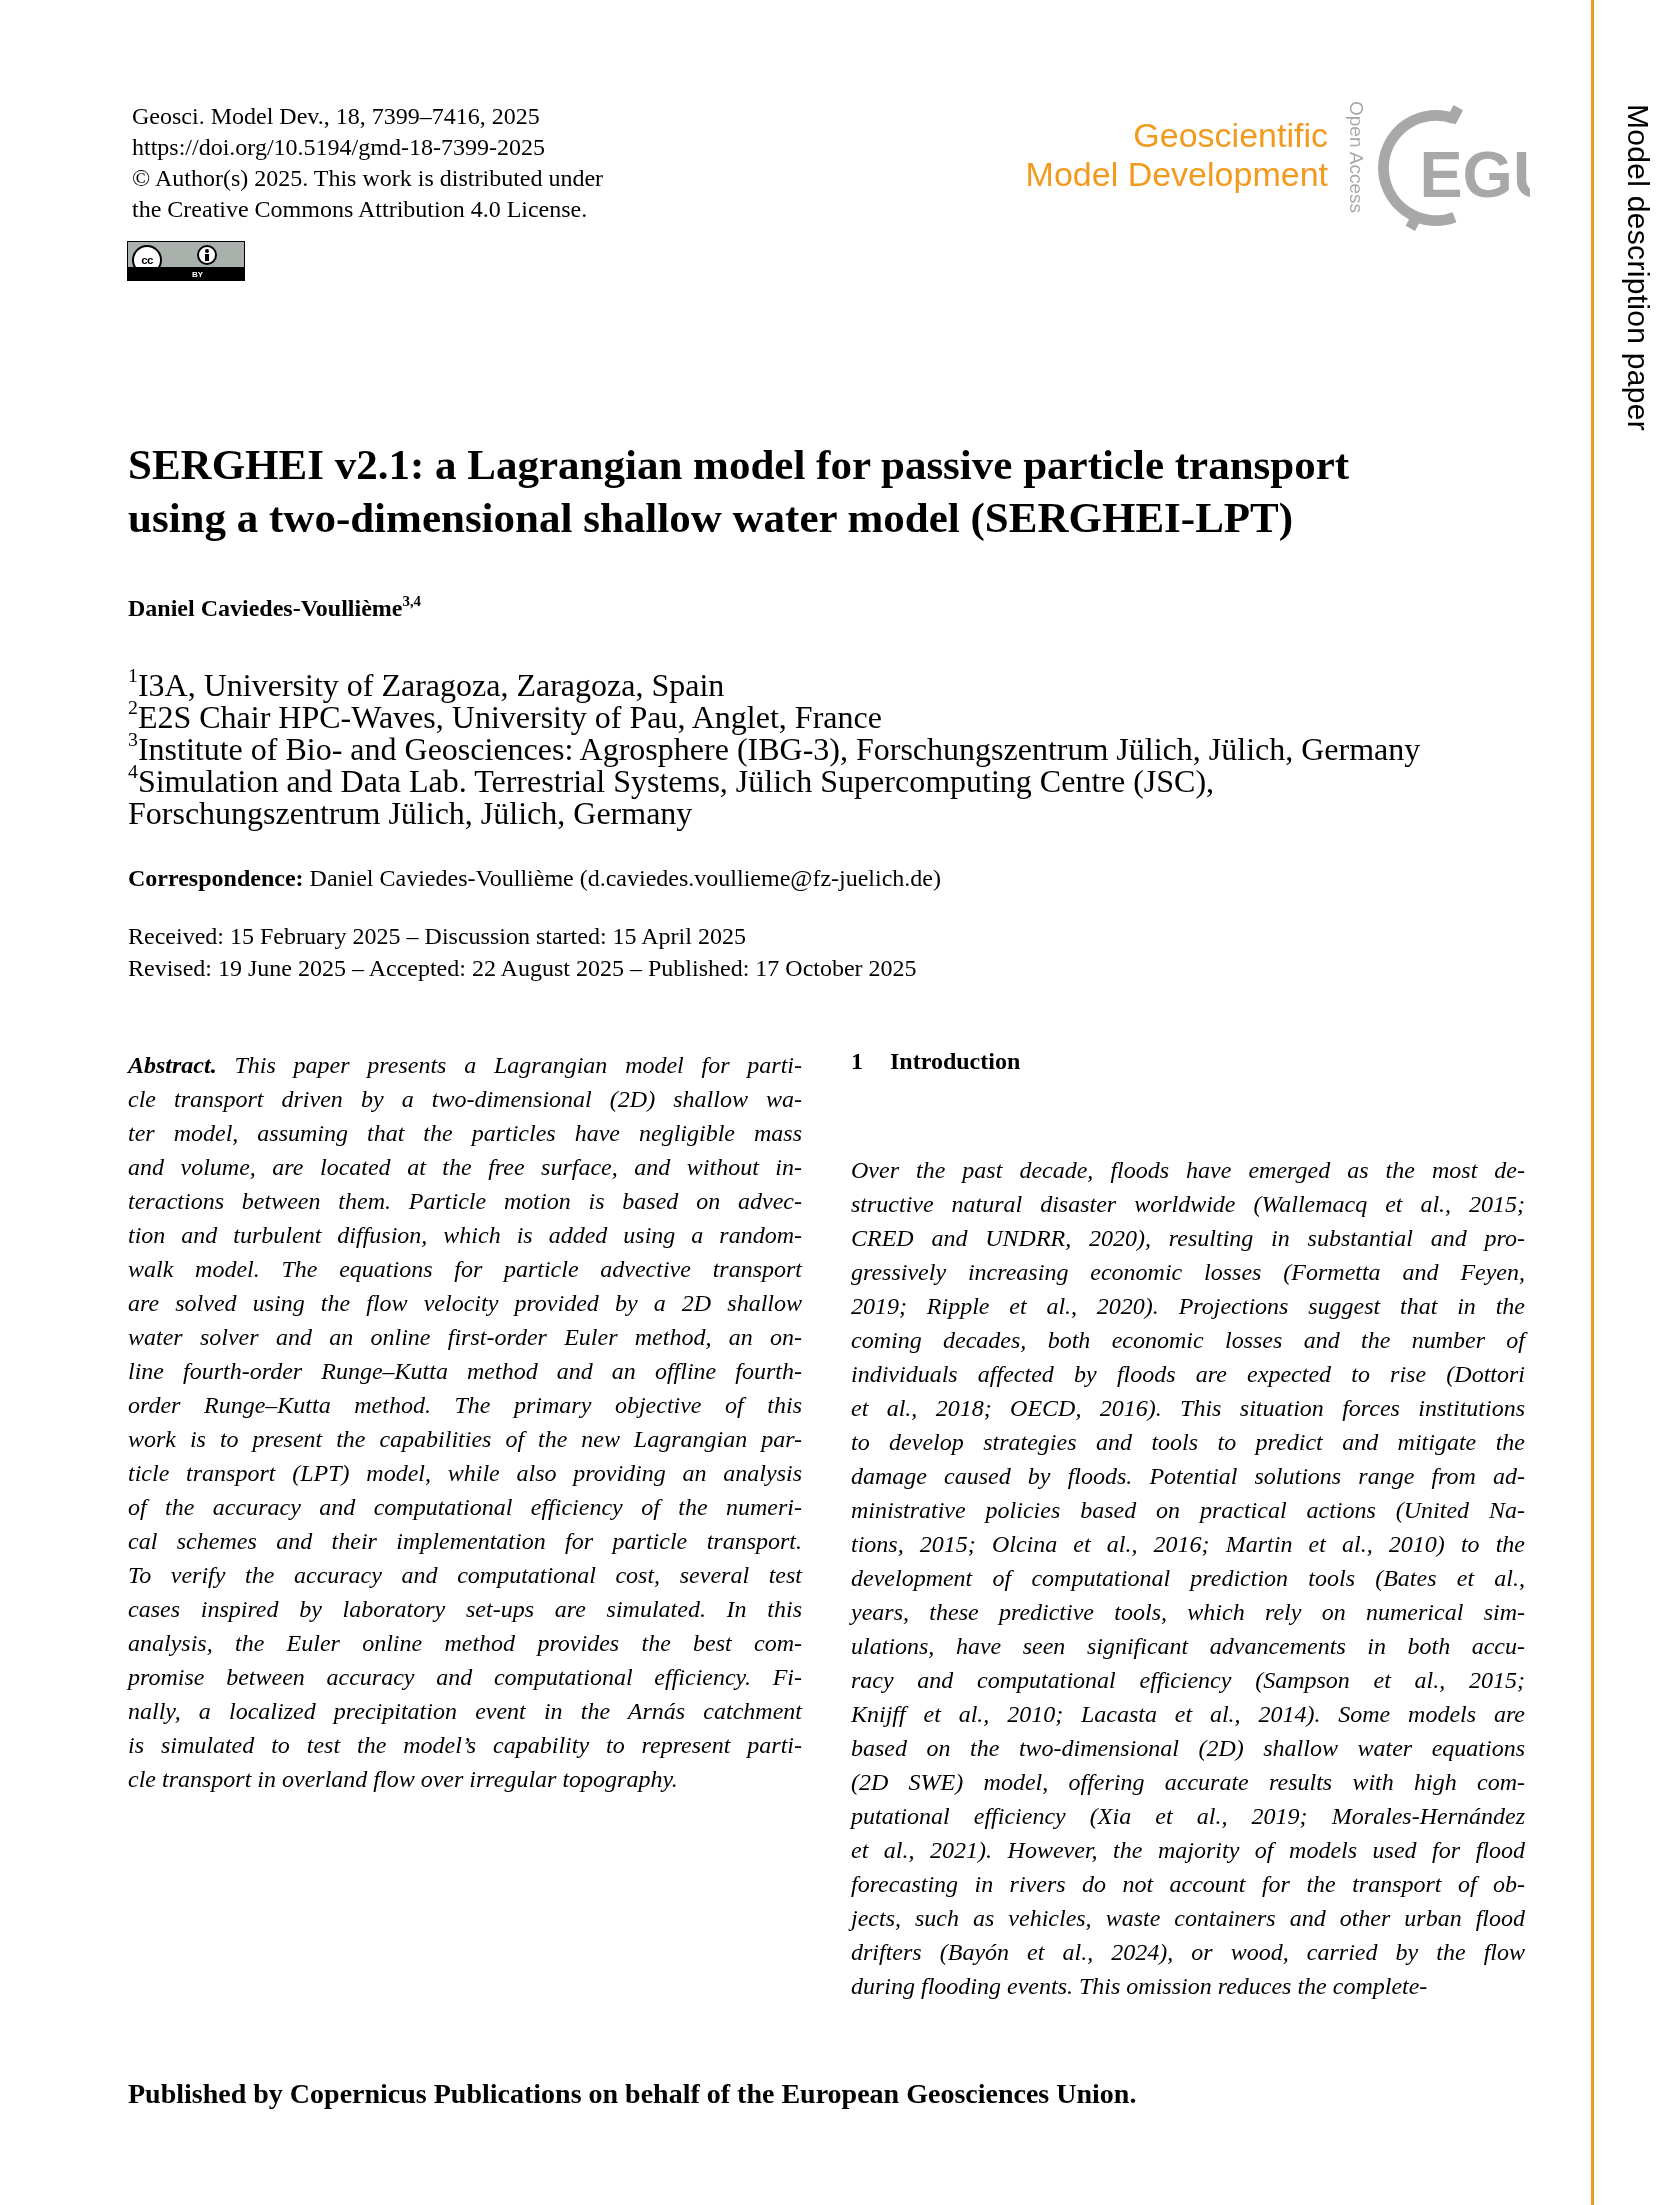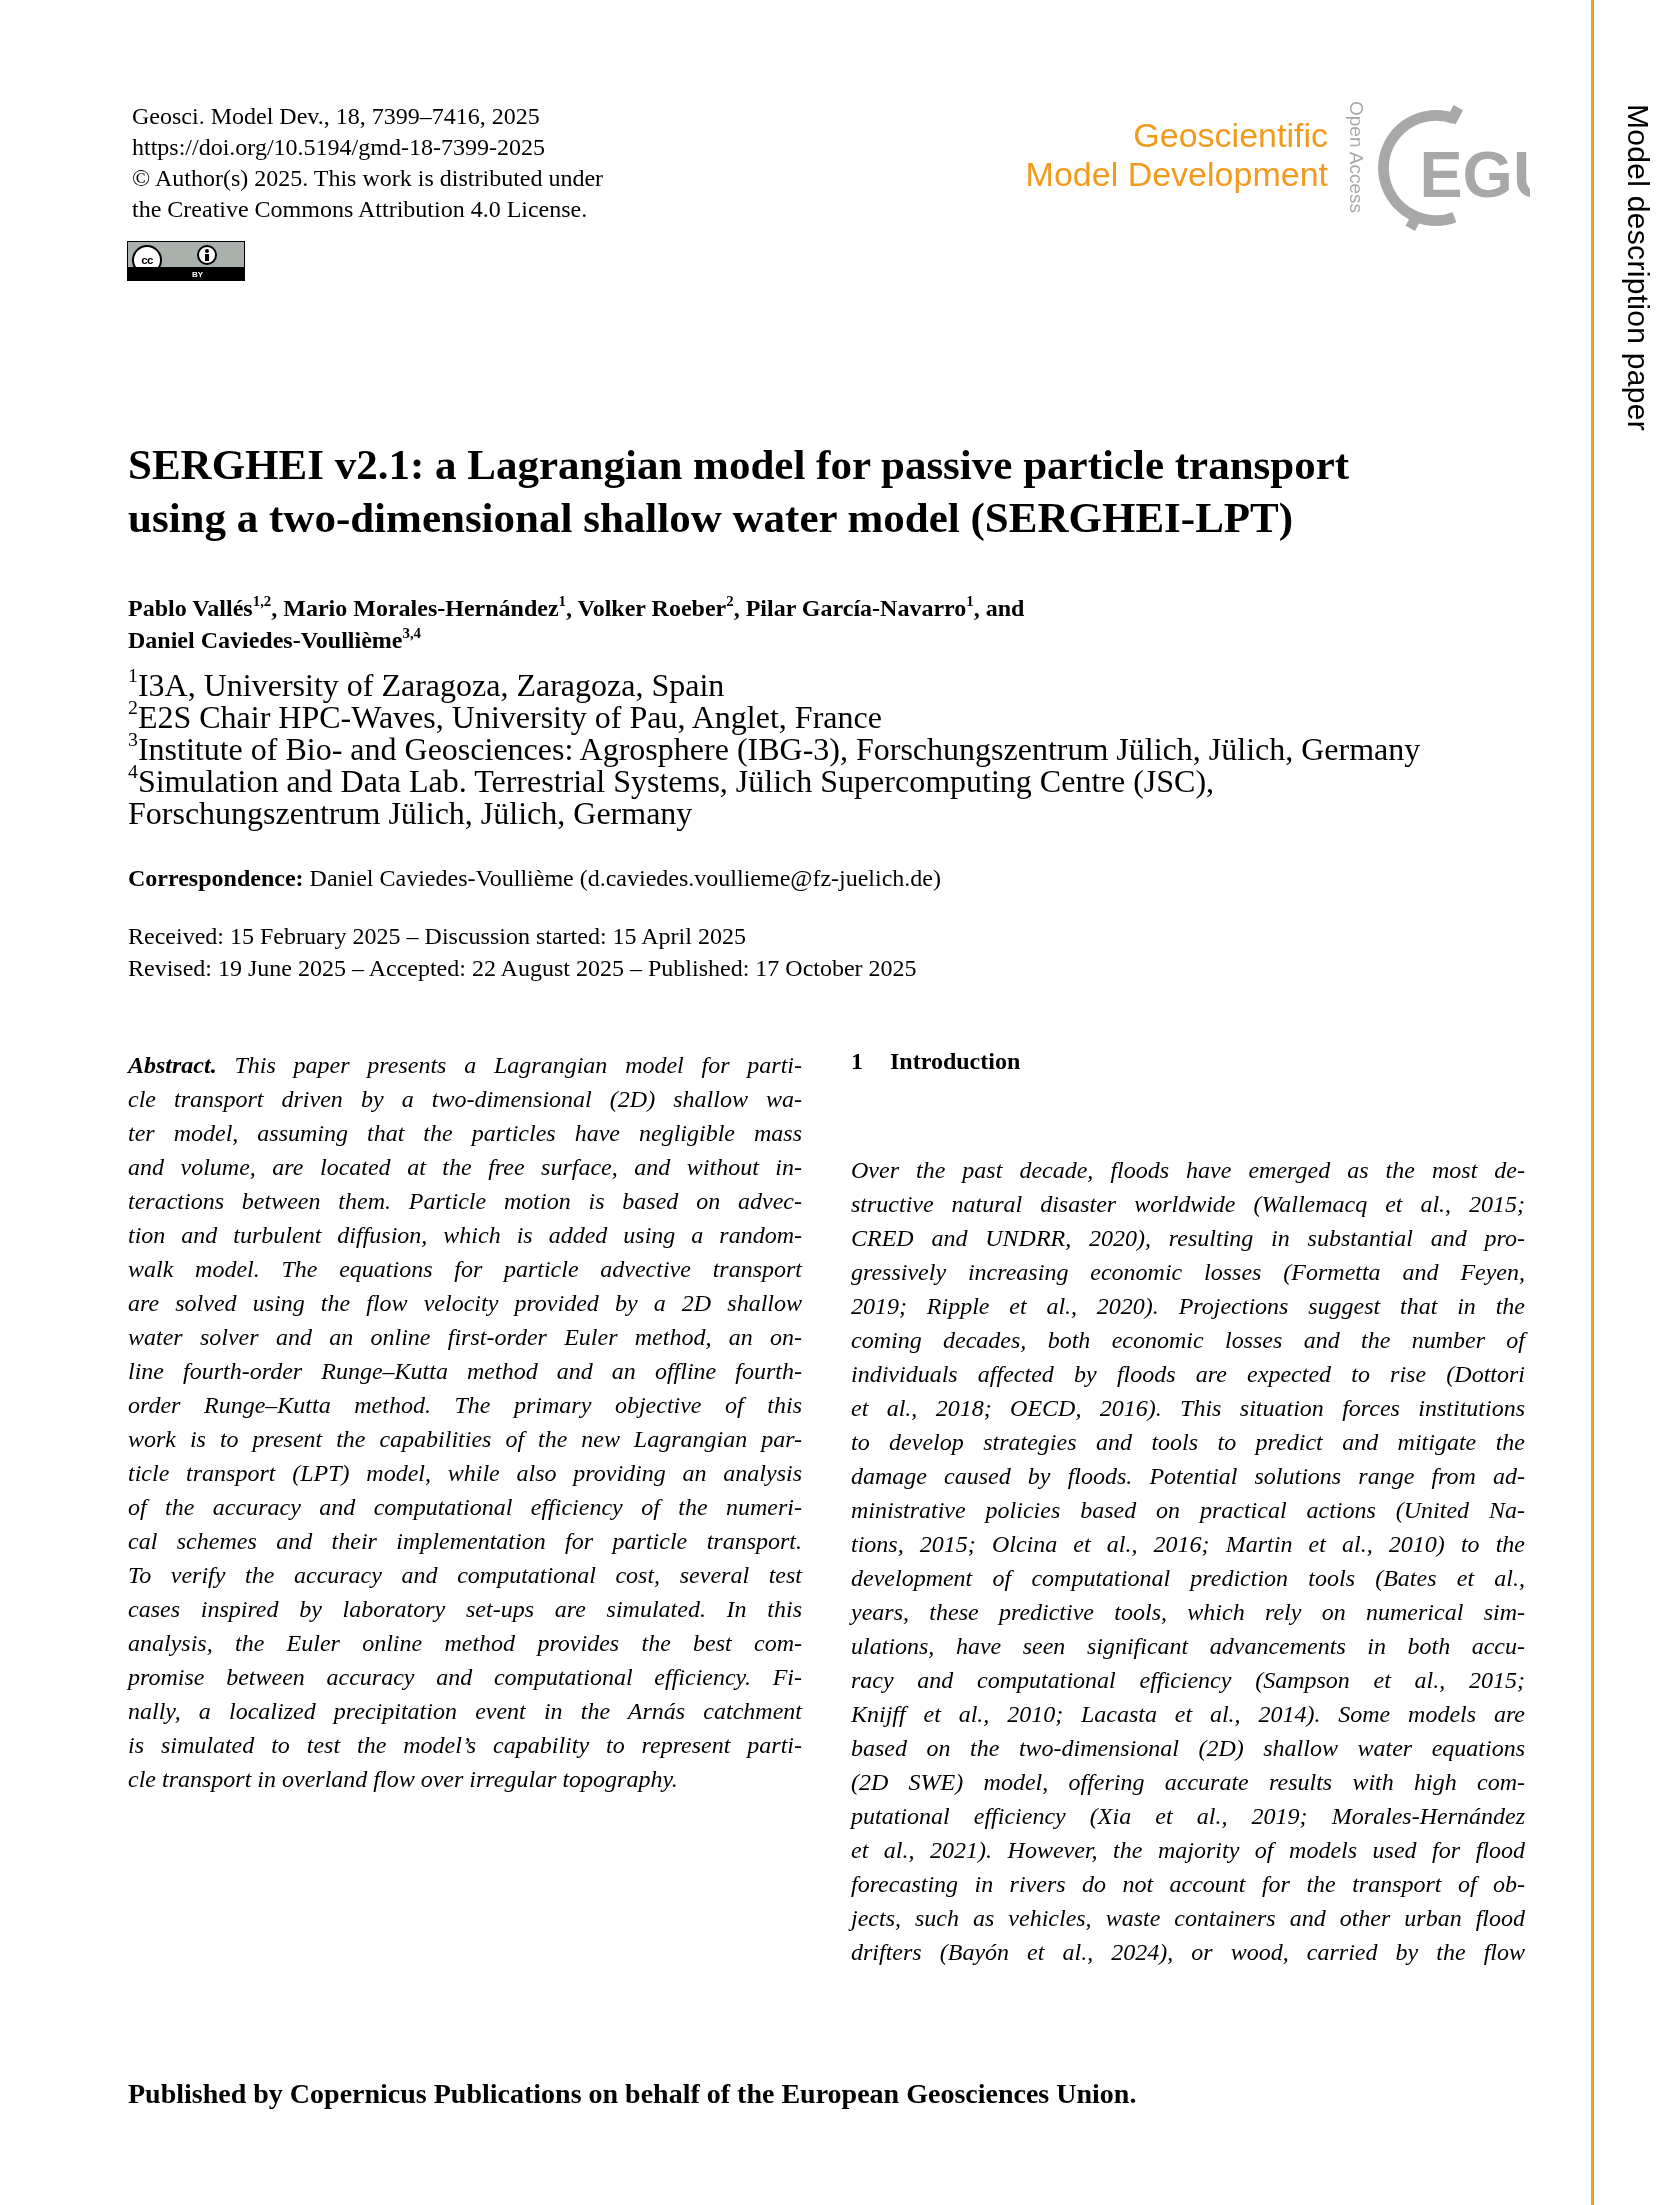--- a/index.html
+++ b/index.html
@@ -92,26 +92,20 @@
   <text x="66" y="138" font-family="Liberation Sans, sans-serif" font-weight="bold" font-size="96" fill="#A8A8A8">EGU</text>
 </svg>
 
 <div class="title">
   <div>SERGHEI v2.1: a Lagrangian model for passive particle transport</div>
   <div>using a two-dimensional shallow water model (SERGHEI-LPT)</div>
 </div>
 
 <div class="authors">
   <div>
-    <span>Pablo Vallés</span><sup>1,2</sup><span>, </span>
-    <span>Mario Morales-Hernández</span><sup>1</sup><span>, </span>
-    <span>Volker Roeber</span><sup>2</sup><span>, </span>
-    <span>Pilar García-Navarro</span><sup>1</sup><span>, and</span>
-  </div>
-  <div>
     <span>Daniel Caviedes-Voullième</span><sup>3,4</sup>
   </div>
 </div>
 
 <div class="affils">
   <div><sup>1</sup><span>I3A, University of Zaragoza, Zaragoza, Spain</span></div>
   <div><sup>2</sup><span>E2S Chair HPC-Waves, University of Pau, Anglet, France</span></div>
   <div><sup>3</sup><span>Institute of Bio- and Geosciences: Agrosphere (IBG-3), Forschungszentrum Jülich, Jülich, Germany</span></div>
   <div><sup>4</sup><span>Simulation and Data Lab. Terrestrial Systems, Jülich Supercomputing Centre (JSC),</span></div>
   <div><span>Forschungszentrum Jülich, Jülich, Germany</span></div>
@@ -174,16 +168,17 @@
     <span class="line"><span>ulations, have seen significant advancements in both accu-</span></span>
     <span class="line"><span>racy and computational efficiency (Sampson et al., 2015;</span></span>
     <span class="line"><span>Knijff et al., 2010; Lacasta et al., 2014). Some models are</span></span>
     <span class="line"><span>based on the two-dimensional (2D) shallow water equations</span></span>
     <span class="line"><span>(2D SWE) model, offering accurate results with high com-</span></span>
     <span class="line"><span>putational efficiency (Xia et al., 2019; Morales-Hernández</span></span>
     <span class="line"><span>et al., 2021). However, the majority of models used for flood</span></span>
     <span class="line"><span>forecasting in rivers do not account for the transport of ob-</span></span>
     <span class="line"><span>jects, such as vehicles, waste containers and other urban flood</span></span>
     <span class="line"><span>drifters (Bayón et al., 2024), or wood, carried by the flow</span></span>
+    <span class="line last"><span>during flooding events. This omission reduces the complete-</span></span>
   </div>
 
 <div class="footer">Published by Copernicus Publications on behalf of the European Geosciences Union.</div>
 
 
 </body></html>

